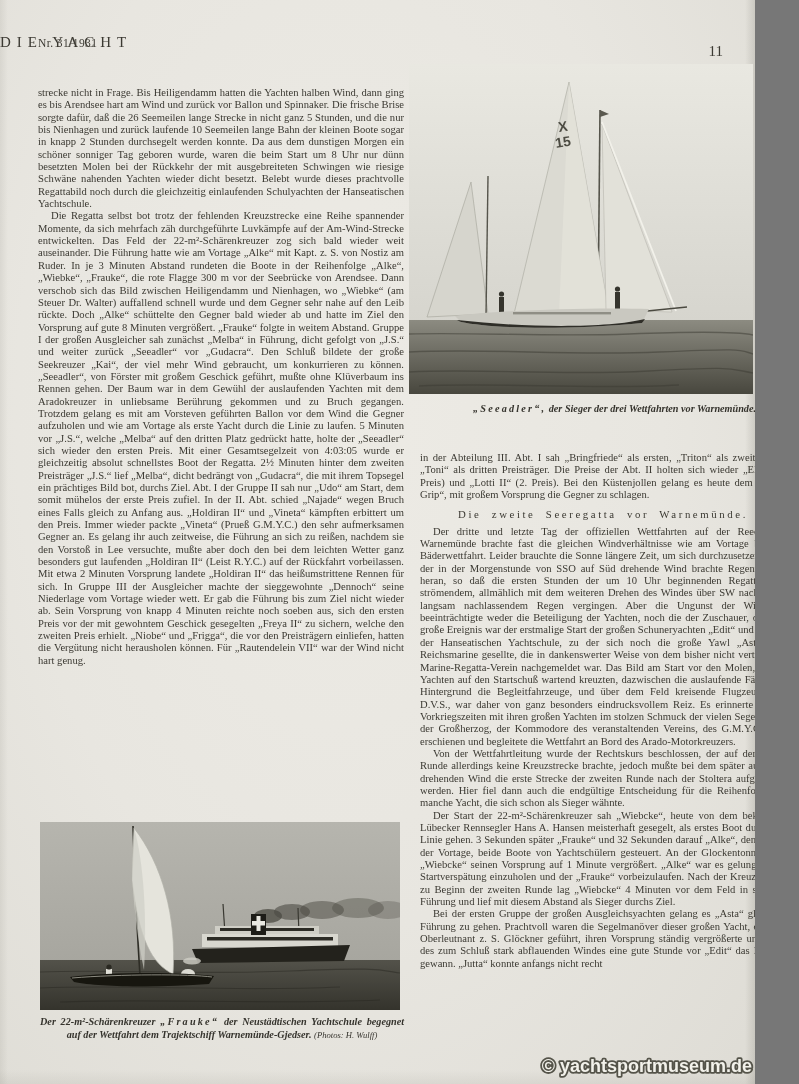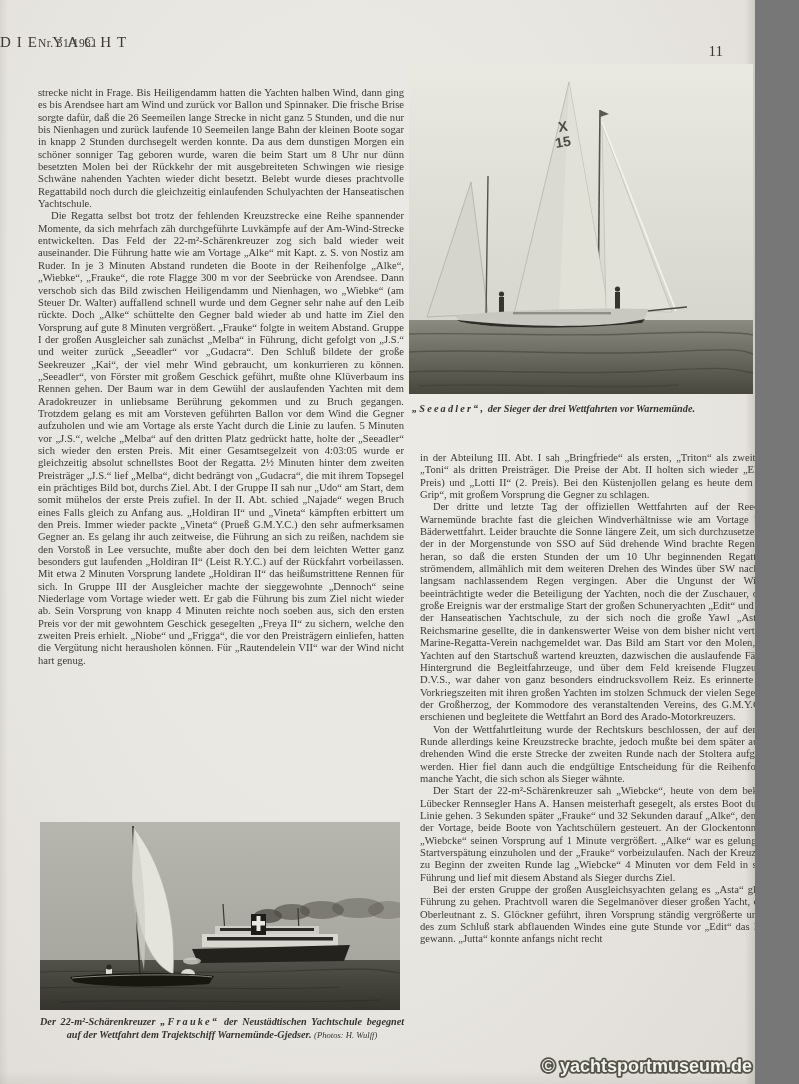--- a/index.html
+++ b/index.html
@@ -22,21 +22,21 @@
   .tb p.noindent{text-indent:0;margin-top:24px;}
   .tb-left{left:38px;top:63px;width:366px;height:757px;}
   .tb-right{left:420px;top:428px;width:366px;height:652px;}
   .section-heading{margin:7px 0 5px 0;text-align:center;font-size:10.8px;font-weight:normal;
     letter-spacing:2.6px;word-spacing:5px;}
   .photo{position:absolute;margin:0;line-height:0;}
   .photo-right{left:409px;top:64px;width:344px;height:330px;}
   .photo-left{left:40px;top:822px;width:360px;height:188px;}
   .photo svg{display:block;}
   .caption{position:absolute;font-style:italic;font-weight:bold;color:#35332d;}
-  .caption-right{left:412px;top:403px;width:344px;text-align:left;font-size:10.2px;}
+  .caption-right{left:412px;top:403px;width:344px;text-align:right;font-size:10.2px;}
   .caption-left{left:40px;top:1016px;width:364px;font-size:10.2px;line-height:12.6px;
     text-align:justify;text-align-last:center;}
   .spaced{letter-spacing:2.2px;}
   .caption .credit{font-size:8.6px;font-weight:normal;font-style:italic;letter-spacing:0;}
   .watermark{position:absolute;right:0;bottom:4px;line-height:0;}
 </style>
 </head>
 <body>
 
 <div class="page">
@@ -96,20 +96,21 @@
     </svg>
   </figure>
 
   <div class="caption caption-right">
     <span class="spaced">„Seeadler“,</span>
     <span>der Sieger der drei Wettfahrten vor Warnemünde.</span>
   </div>
 
   <div class="tb tb-right">
     <p class="noindent">in der Abteilung III. Abt. I sah „Bringfriede“ als ersten, „Triton“ als zweiten und „Toni“ als dritten Preisträger. Die Preise der Abt. II holten sich wieder „Elfe“ (1. Preis) und „Lotti II“ (2. Preis). Bei den Küstenjollen gelang es heute dem „Vagel Grip“, mit großem Vorsprung die Gegner zu schlagen.</p>
+    <h3 class="section-heading">Die zweite Seeregatta vor Warnemünde.</h3>
     <p>Der dritte und letzte Tag der offiziellen Wettfahrten auf der Reede vor Warnemünde brachte fast die gleichen Windverhältnisse wie am Vortage bei der Bäderwettfahrt. Leider brauchte die Sonne längere Zeit, um sich durchzusetzen, denn der in der Morgenstunde von SSO auf Süd drehende Wind brachte Regenwolken heran, so daß die ersten Stunden der um 10 Uhr beginnenden Regatten bei strömendem, allmählich mit dem weiteren Drehen des Windes über SW nach West, langsam nachlassendem Regen vergingen. Aber die Ungunst der Witterung beeinträchtigte weder die Beteiligung der Yachten, noch die der Zuschauer, den das große Ereignis war der erstmalige Start der großen Schuneryachten „Edit“ und „Jutta“ der Hanseatischen Yachtschule, zu der sich noch die große Yawl „Asta“ der Reichsmarine gesellte, die in dankenswerter Weise von dem bisher nicht vertretenen Marine-Regatta-Verein nachgemeldet war. Das Bild am Start vor den Molen, wo 38 Yachten auf den Startschuß wartend kreuzten, dazwischen die auslaufende Fähre, im Hintergrund die Begleitfahrzeuge, und über dem Feld kreisende Flugzeuge der D.V.S., war daher von ganz besonders eindrucksvollem Reiz. Es erinnerte an die Vorkriegszeiten mit ihren großen Yachten im stolzen Schmuck der vielen Segel. Auch der Großherzog, der Kommodore des veranstaltenden Vereins, des G.M.Y.C., war erschienen und begleitete die Wettfahrt an Bord des Arado-Motorkreuzers.</p>
     <p>Von der Wettfahrtleitung wurde der Rechtskurs beschlossen, der auf der ersten Runde allerdings keine Kreuzstrecke brachte, jedoch mußte bei dem später auf West drehenden Wind die erste Strecke der zweiten Runde nach der Stoltera aufgekreuzt werden. Hier fiel dann auch die endgültige Entscheidung für die Reihenfolge für manche Yacht, die sich schon als Sieger wähnte.</p>
     <p>Der Start der 22-m²-Schärenkreuzer sah „Wiebcke“, heute von dem bekannten Lübecker Rennsegler Hans A. Hansen meisterhaft gesegelt, als erstes Boot durch die Linie gehen. 3 Sekunden später „Frauke“ und 32 Sekunden darauf „Alke“, den Sieger der Vortage, beide Boote von Yachtschülern gesteuert. An der Glockentonne hatte „Wiebcke“ seinen Vorsprung auf 1 Minute vergrößert. „Alke“ war es gelungen, die Startverspätung einzuholen und der „Frauke“ vorbeizulaufen. Nach der Kreuzstrecke zu Beginn der zweiten Runde lag „Wiebcke“ 4 Minuten vor dem Feld in sicherer Führung und lief mit diesem Abstand als Sieger durchs Ziel.</p>
     <p>Bei der ersten Gruppe der großen Ausgleichsyachten gelang es „Asta“ gleich in Führung zu gehen. Prachtvoll waren die Segelmanöver dieser großen Yacht, die von Oberleutnant z. S. Glöckner geführt, ihren Vorsprung ständig vergrößerte und trotz des zum Schluß stark abflauenden Windes eine gute Stunde vor „Edit“ das Rennen gewann. „Jutta“ konnte anfangs nicht recht</p>
   </div>
 
   <figure class="photo photo-left">
     <svg width="360" height="188" viewBox="0 0 360 188">
       <defs>
         <linearGradient id="sky2" x1="0" y1="0" x2="0" y2="1">

